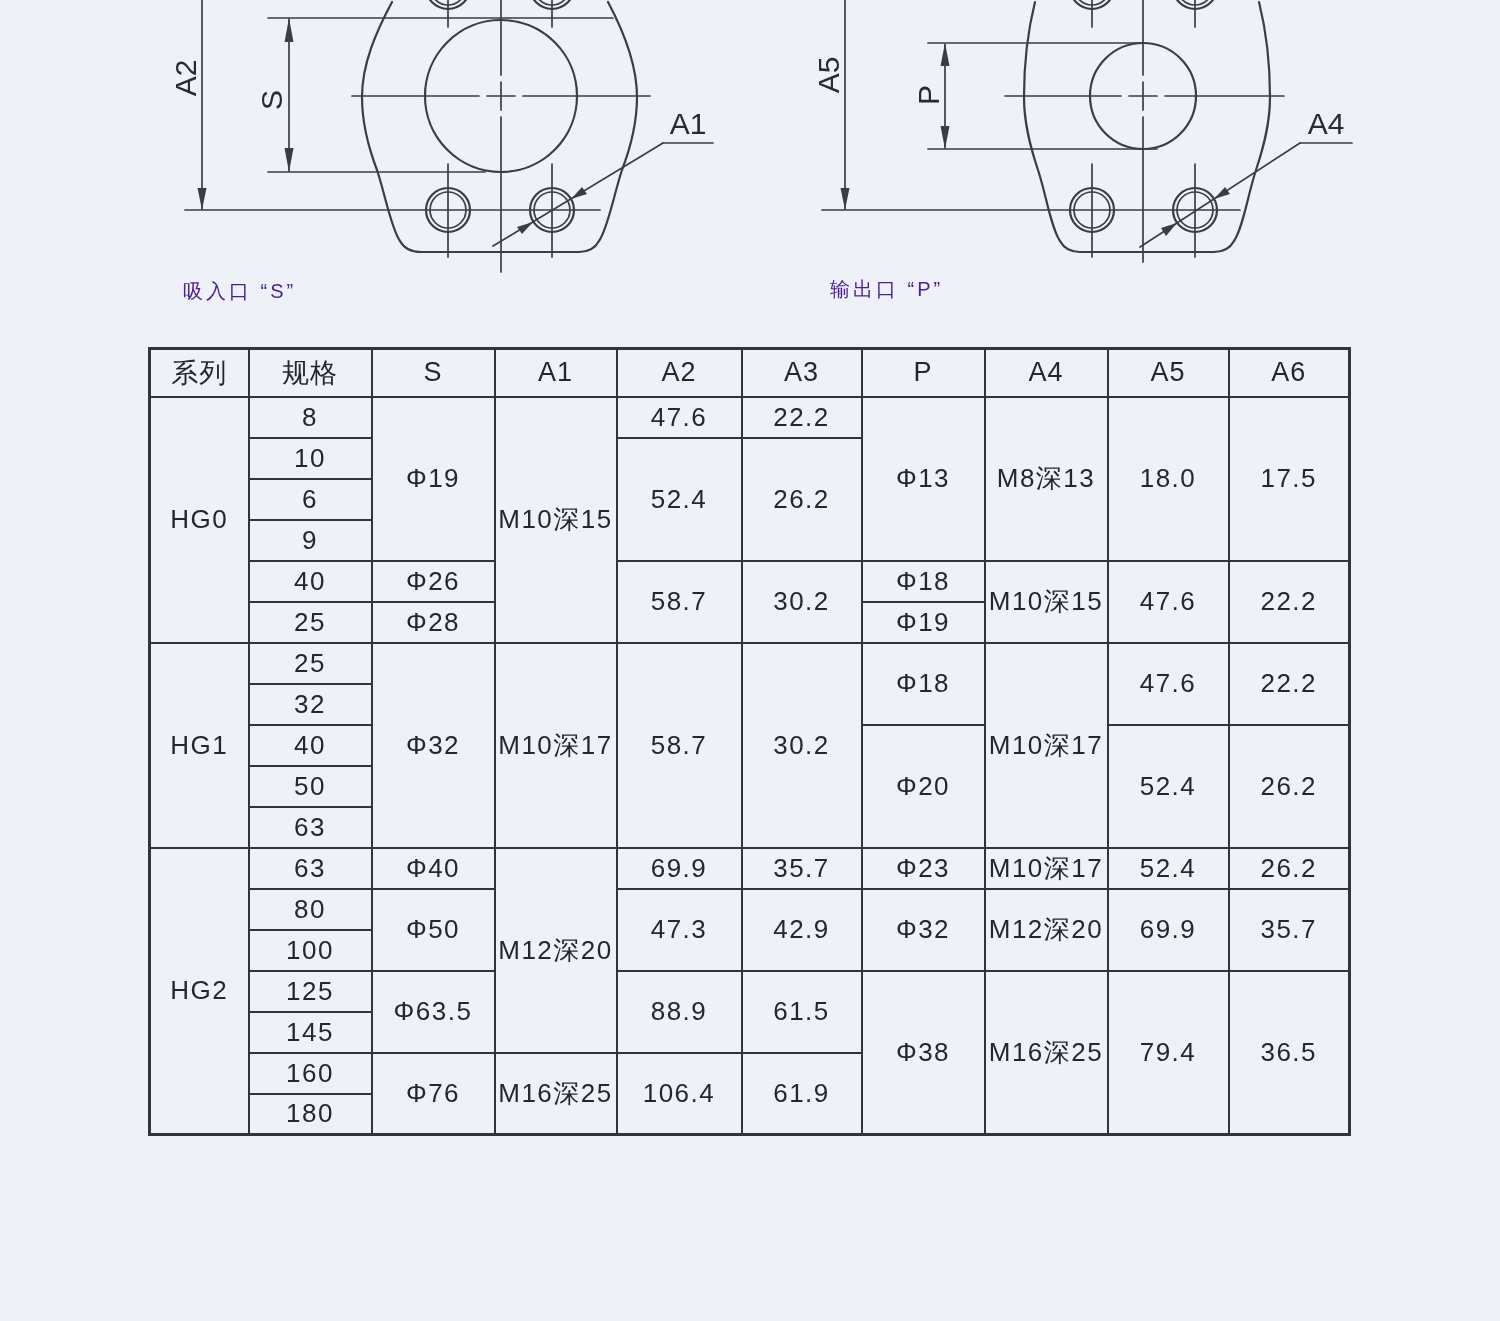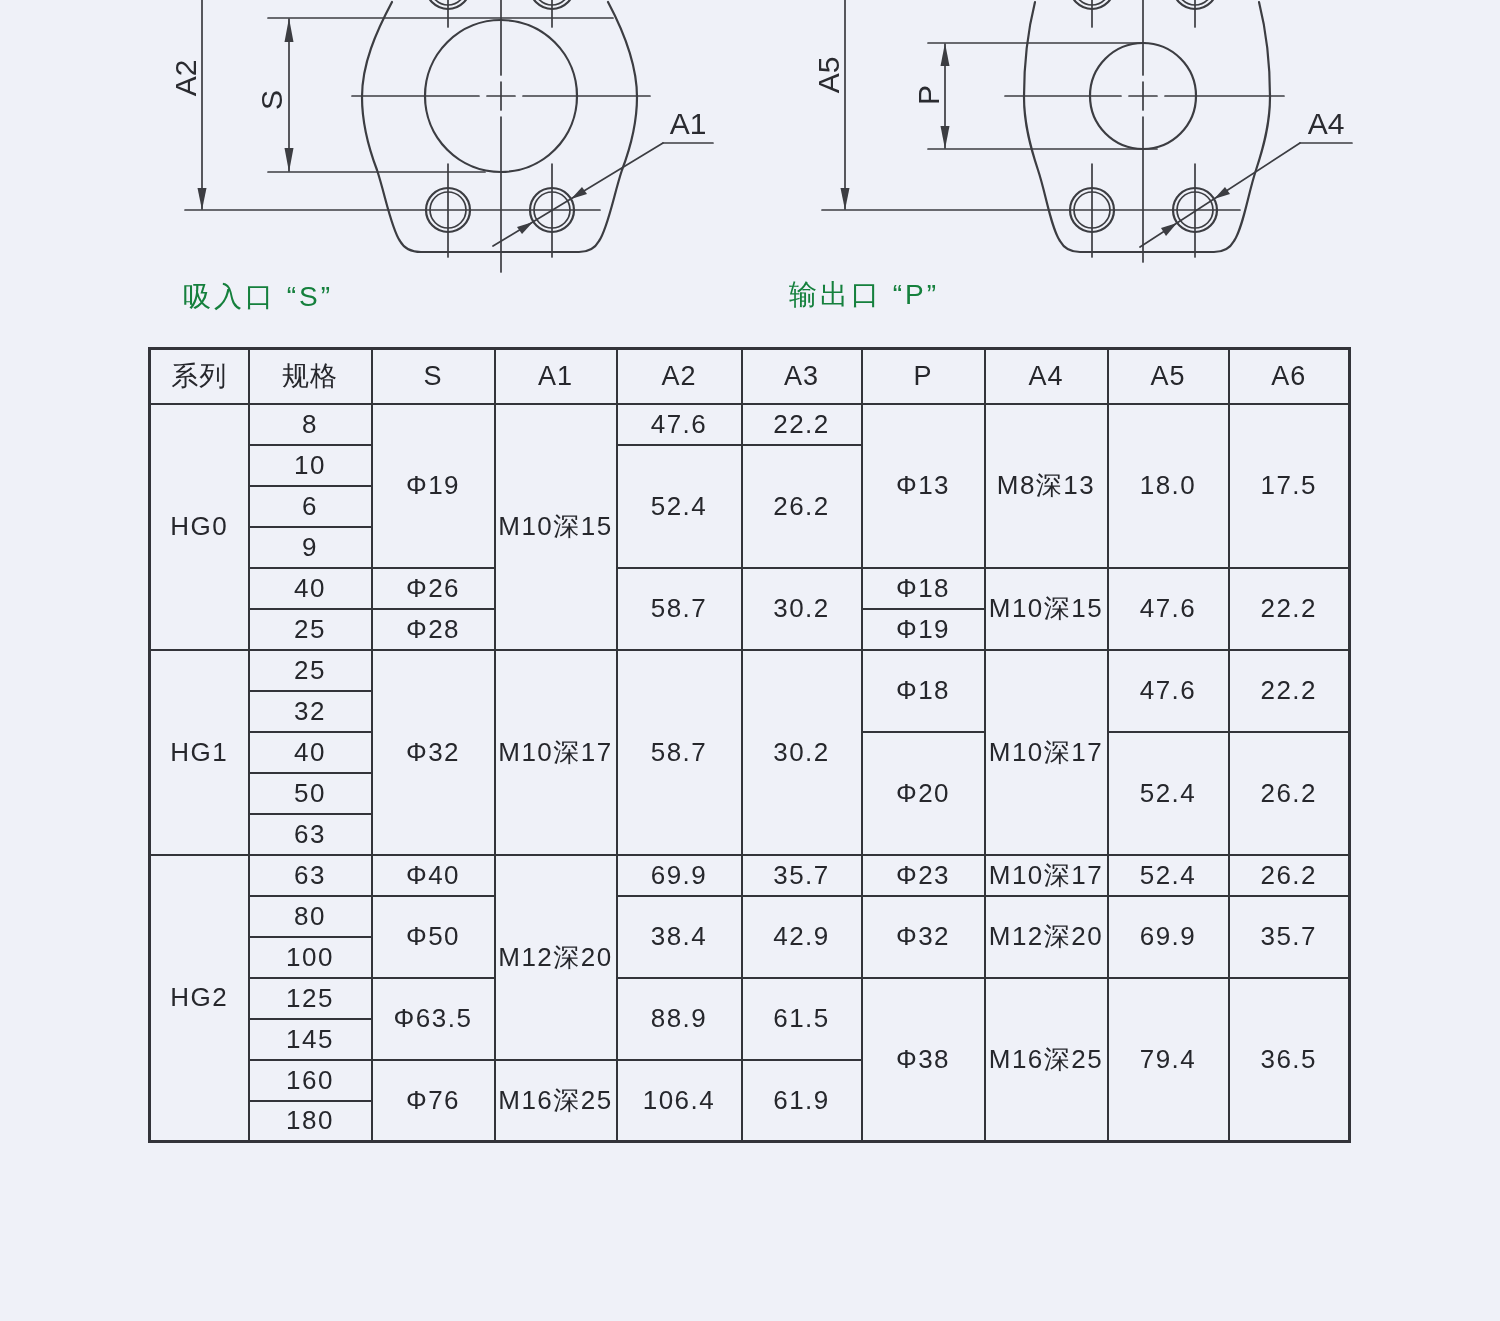--- a/index.html
+++ b/index.html
@@ -14,35 +14,35 @@
   svg.dwg { position:absolute; overflow:visible; }
   .dwg line, .dwg path, .dwg circle {
     stroke:#3c3d42; fill:none; stroke-linecap:round;
   }
   .dwg .s2  { stroke-width:2.2; }
   .dwg .s16 { stroke-width:1.7; }
   .dwg polygon { fill:#3c3d42; stroke:none; }
   .dwg text { font-size:30px; fill:#2a2b30; font-family:"Liberation Sans","DejaVu Sans",sans-serif; }
   .caption {
     position:absolute;
-    font-size:28px; letter-spacing:3px; color:#15803d;
+    font-size:20px; letter-spacing:3px; color:#4c1d95;
   }
   table.spec {
     position:absolute; left:148px; top:347px;
     width:1200px;
     border-collapse:collapse; table-layout:fixed;
     border:3px solid #33343a;
   }
   .spec th, .spec td {
     border:2px solid #33343a;
     text-align:center; vertical-align:middle;
     font-weight:400; padding:0;
     overflow:hidden; white-space:nowrap;
   }
-  .spec thead tr { height:55px; }
+  .spec thead tr { height:48px; }
   .spec tbody tr { height:41px; }
   .spec th { font-size:27px; letter-spacing:1px; }
   .spec td { font-size:26px; letter-spacing:1.5px; }
 </style>
 </head>
 <body>
 
 <div class="page">
 
   <svg class="dwg" style="left:120px; top:0;" width="640" height="272" viewBox="120 0 640 272">
@@ -169,21 +169,21 @@
     <g>
       <line class="s16" x1="1140" y1="247" x2="1300" y2="143"></line>
       <line class="s16" x1="1300" y1="143" x2="1352" y2="143"></line>
       <polygon points="1214,199 1230,194 1225,187"></polygon>
       <polygon points="1177,223 1166,236 1161,228"></polygon>
       <text x="1326" y="134" text-anchor="middle">A4</text>
     </g>
   </svg>
 
   <div class="caption" style="left:183px; top:278px;">吸入口 “S”</div>
-  <div class="caption" style="left:789px; top:276px;text-align:right;">输出口 “P”</div>
+  <div class="caption" style="left:830px; top:276px;text-align:right;">输出口 “P”</div>
 
   <table class="spec">
     <colgroup>
       <col style="width:99px">
         <col style="width:123px">
         <col style="width:123px">
       <col style="width:122px">
         <col style="width:125px">
         <col style="width:120px">
       <col style="width:123px">
@@ -279,21 +279,21 @@
           <td>69.9</td>
           <td>35.7</td>
           <td>Φ23</td>
           <td>M10深17</td>
           <td>52.4</td>
           <td>26.2</td>
         </tr>
         <tr>
           <td>80</td>
           <td rowspan="2">Φ50</td>
-          <td rowspan="2">38.4</td>
+          <td rowspan="2">47.3</td>
           <td rowspan="2">42.9</td>
           <td rowspan="2">Φ32</td>
           <td rowspan="2">M12深20</td>
           <td rowspan="2">69.9</td>
           <td rowspan="2">35.7</td>
         </tr>
         <tr>
           <td>100</td>
         </tr>
         <tr>

